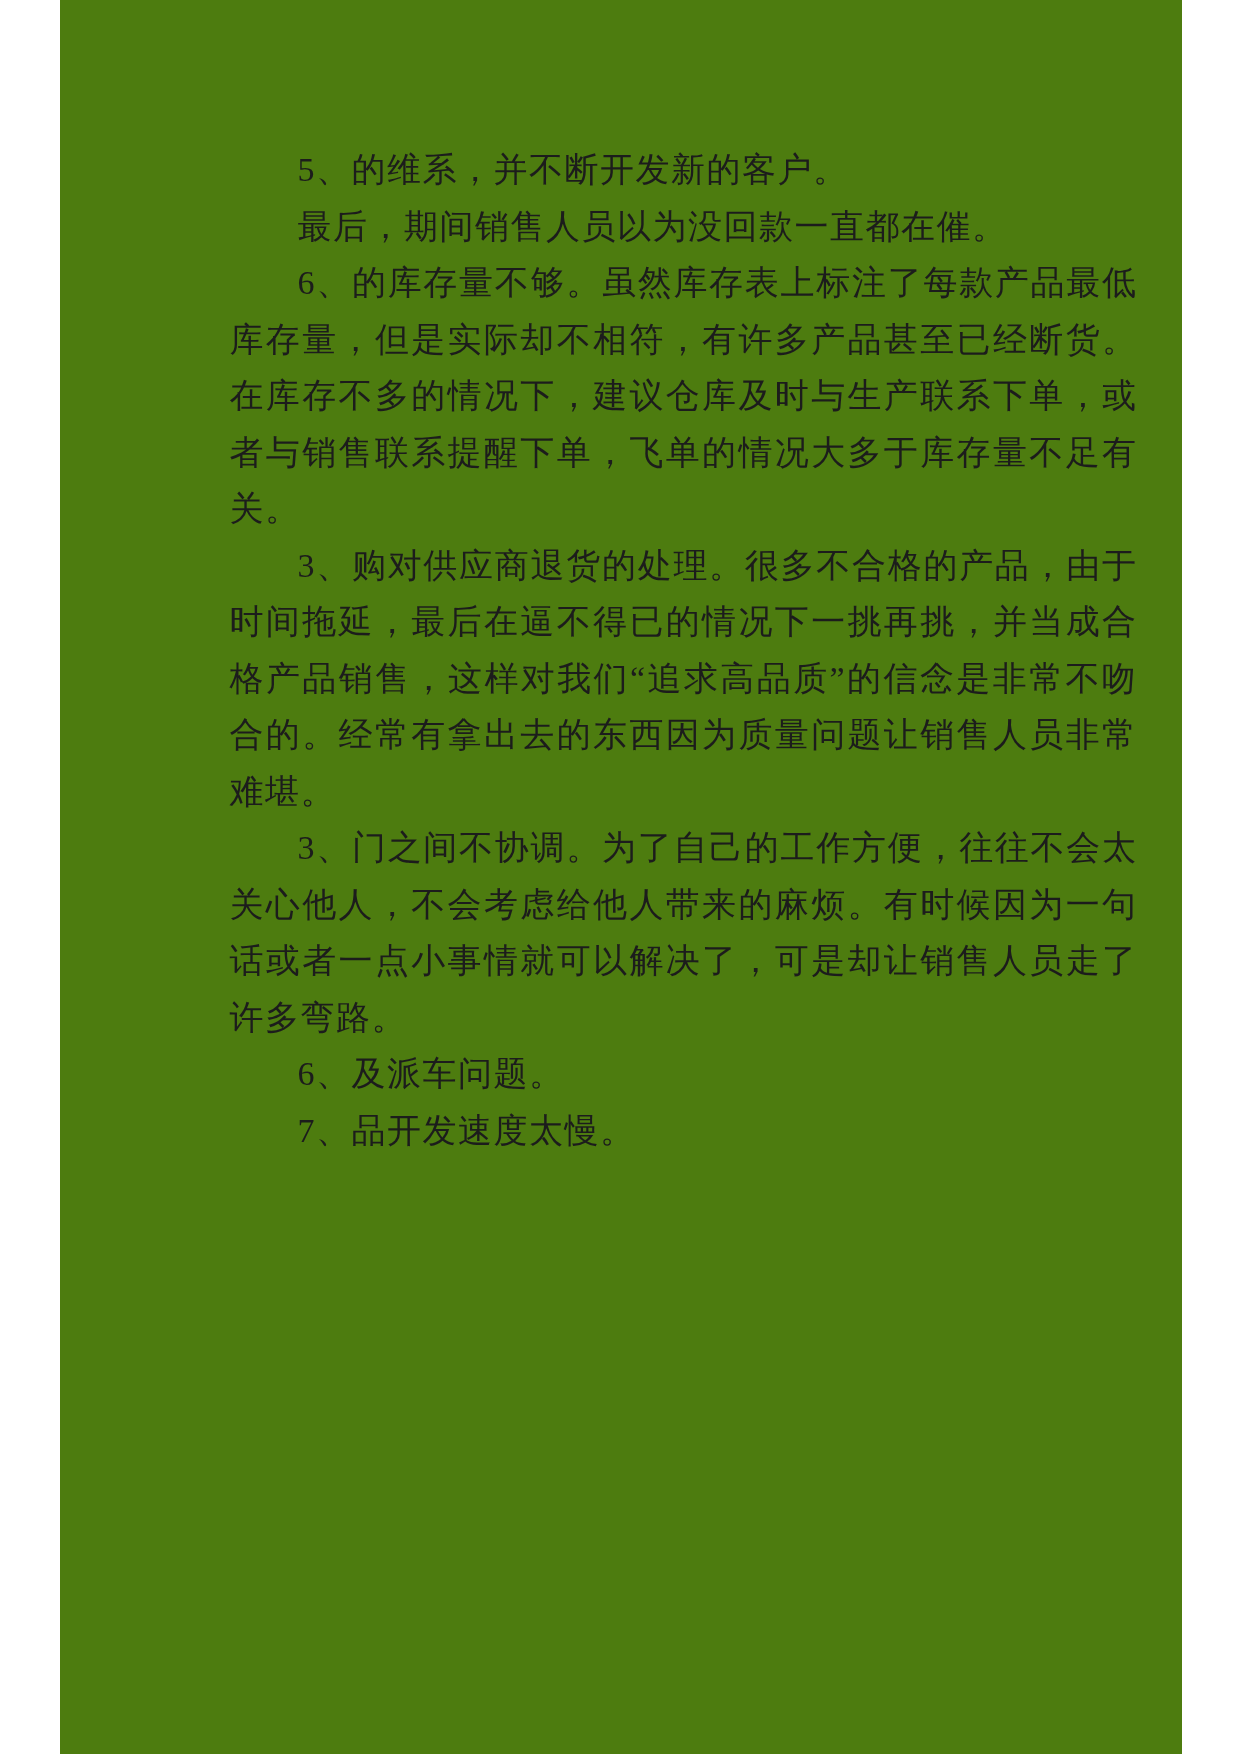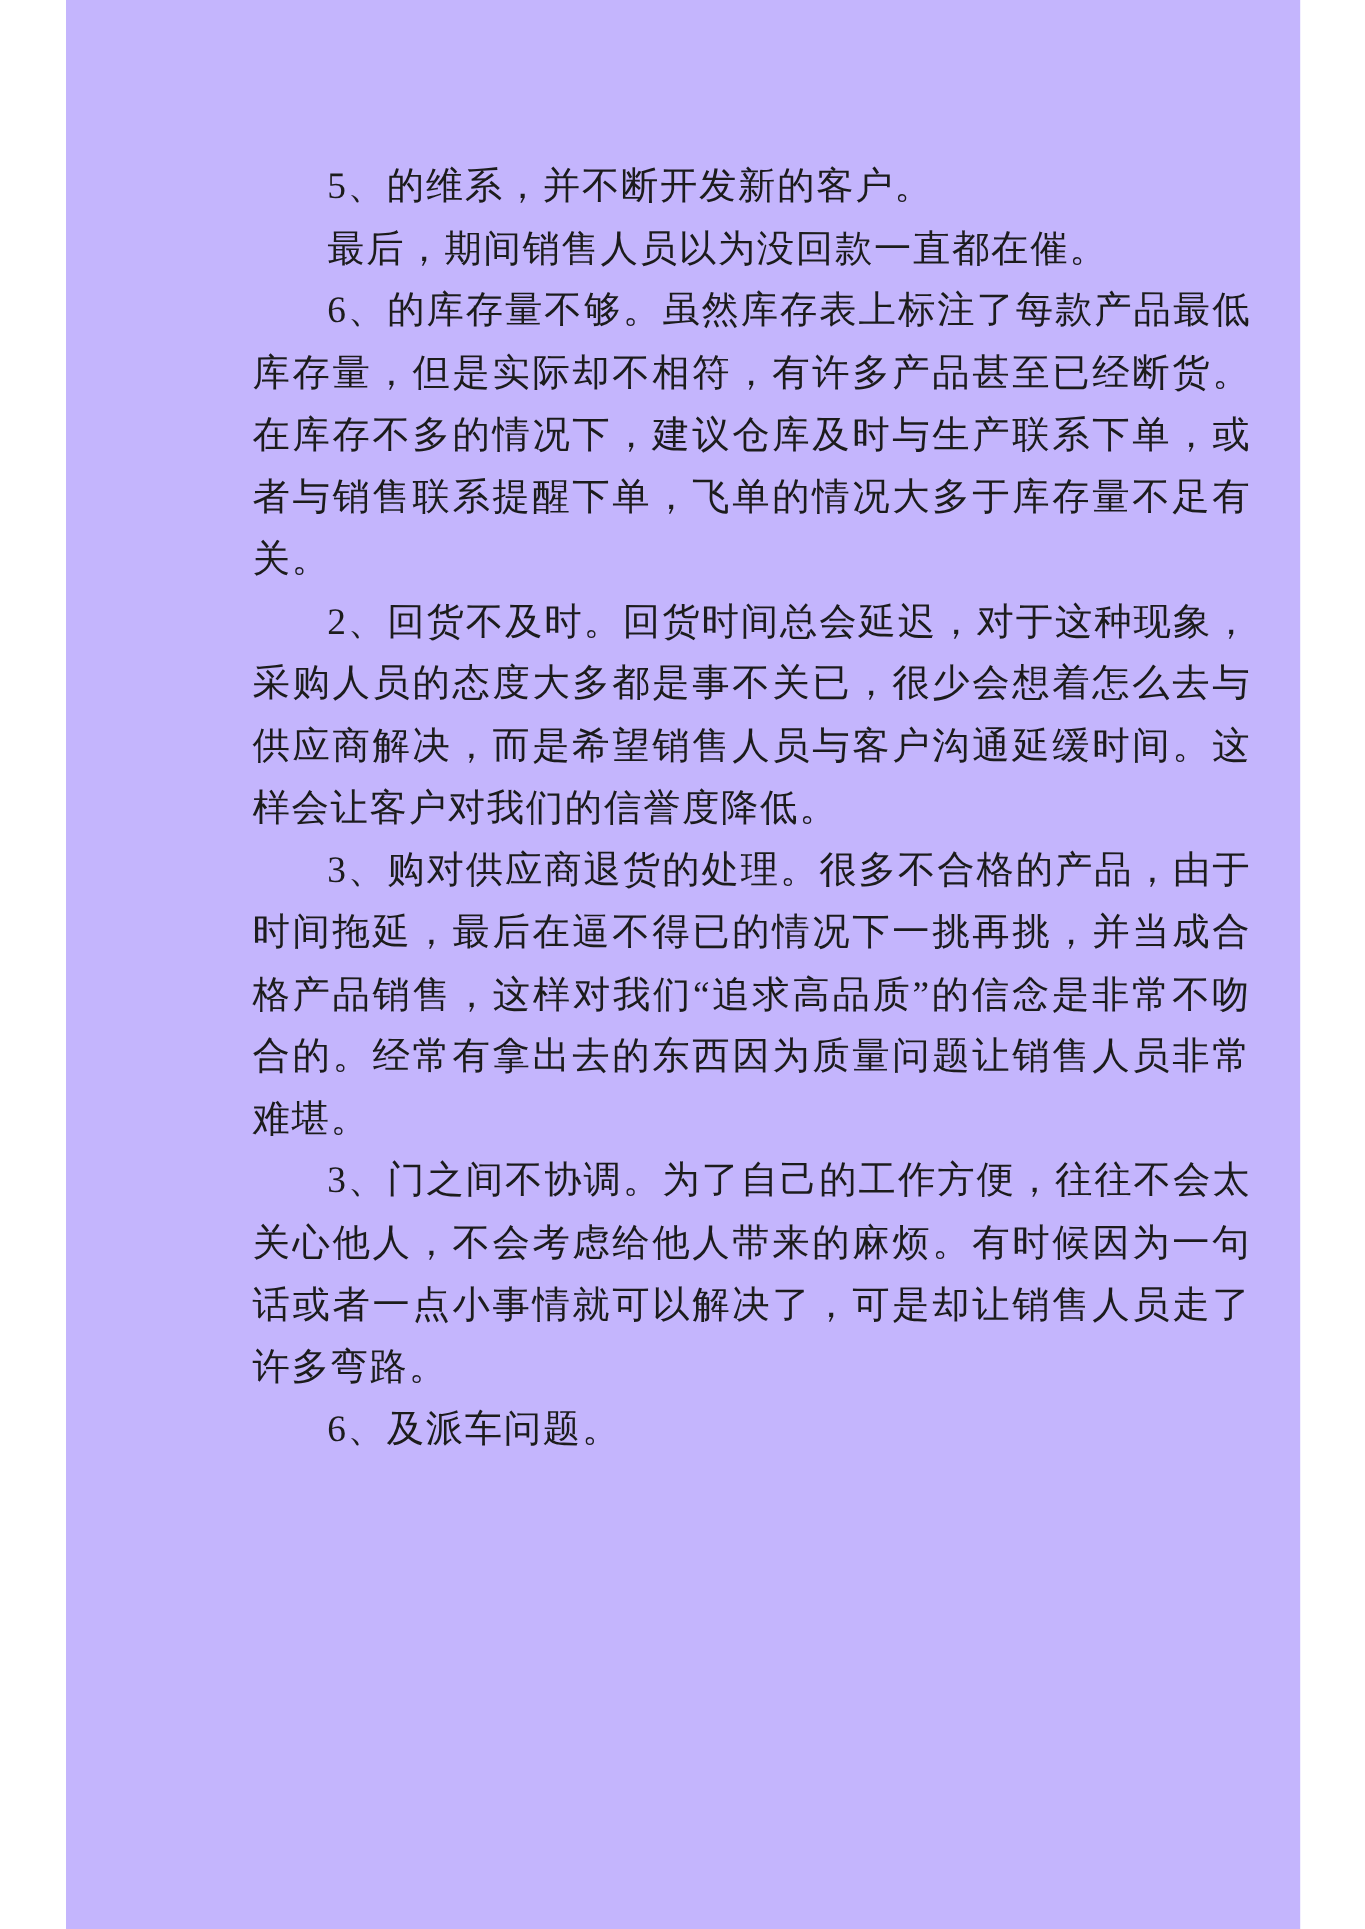--- a/index.html
+++ b/index.html
@@ -6,21 +6,21 @@
   html, body {
     margin: 0;
     padding: 0;
     background: #ffffff;
   }
   .page {
     position: relative;
     width: 1122px;
     height: 1754px;
     margin: 0 auto;
-    background: #c4b5fd;
+    background: #4d7c0f;
     overflow: hidden;
     font-family: "Liberation Serif", "DejaVu Serif", serif;
   }
   .text-body {
     position: absolute;
     left: 170px;
     top: 142px;
     width: 908px;
   }
   .para {
@@ -38,18 +38,18 @@
   }
 </style>
 </head>
 <body>
 
 <div class="page">
   <div class="text-body">
     <p class="para">5、的维系，并不断开发新的客户。</p>
     <p class="para">最后，期间销售人员以为没回款一直都在催。</p>
     <p class="para">6、的库存量不够。虽然库存表上标注了每款产品最低库存量，但是实际却不相符，有许多产品甚至已经断货。在库存不多的情况下，建议仓库及时与生产联系下单，或者与销售联系提醒下单，飞单的情况大多于库存量不足有关。</p>
-    <p class="para">2、回货不及时。回货时间总会延迟，对于这种现象，采购人员的态度大多都是事不关已，很少会想着怎么去与供应商解决，而是希望销售人员与客户沟通延缓时间。这样会让客户对我们的信誉度降低。</p>
     <p class="para">3、购对供应商退货的处理。很多不合格的产品，由于时间拖延，最后在逼不得已的情况下一挑再挑，并当成合格产品销售，这样对我们“追求高品质”的信念是非常不吻合的。经常有拿出去的东西因为质量问题让销售人员非常难堪。</p>
     <p class="para">3、门之间不协调。为了自己的工作方便，往往不会太关心他人，不会考虑给他人带来的麻烦。有时候因为一句话或者一点小事情就可以解决了，可是却让销售人员走了许多弯路。</p>
     <p class="para">6、及派车问题。</p>
+    <p class="para">7、品开发速度太慢。</p>
   </div>
 </div>
 
 </body></html>

